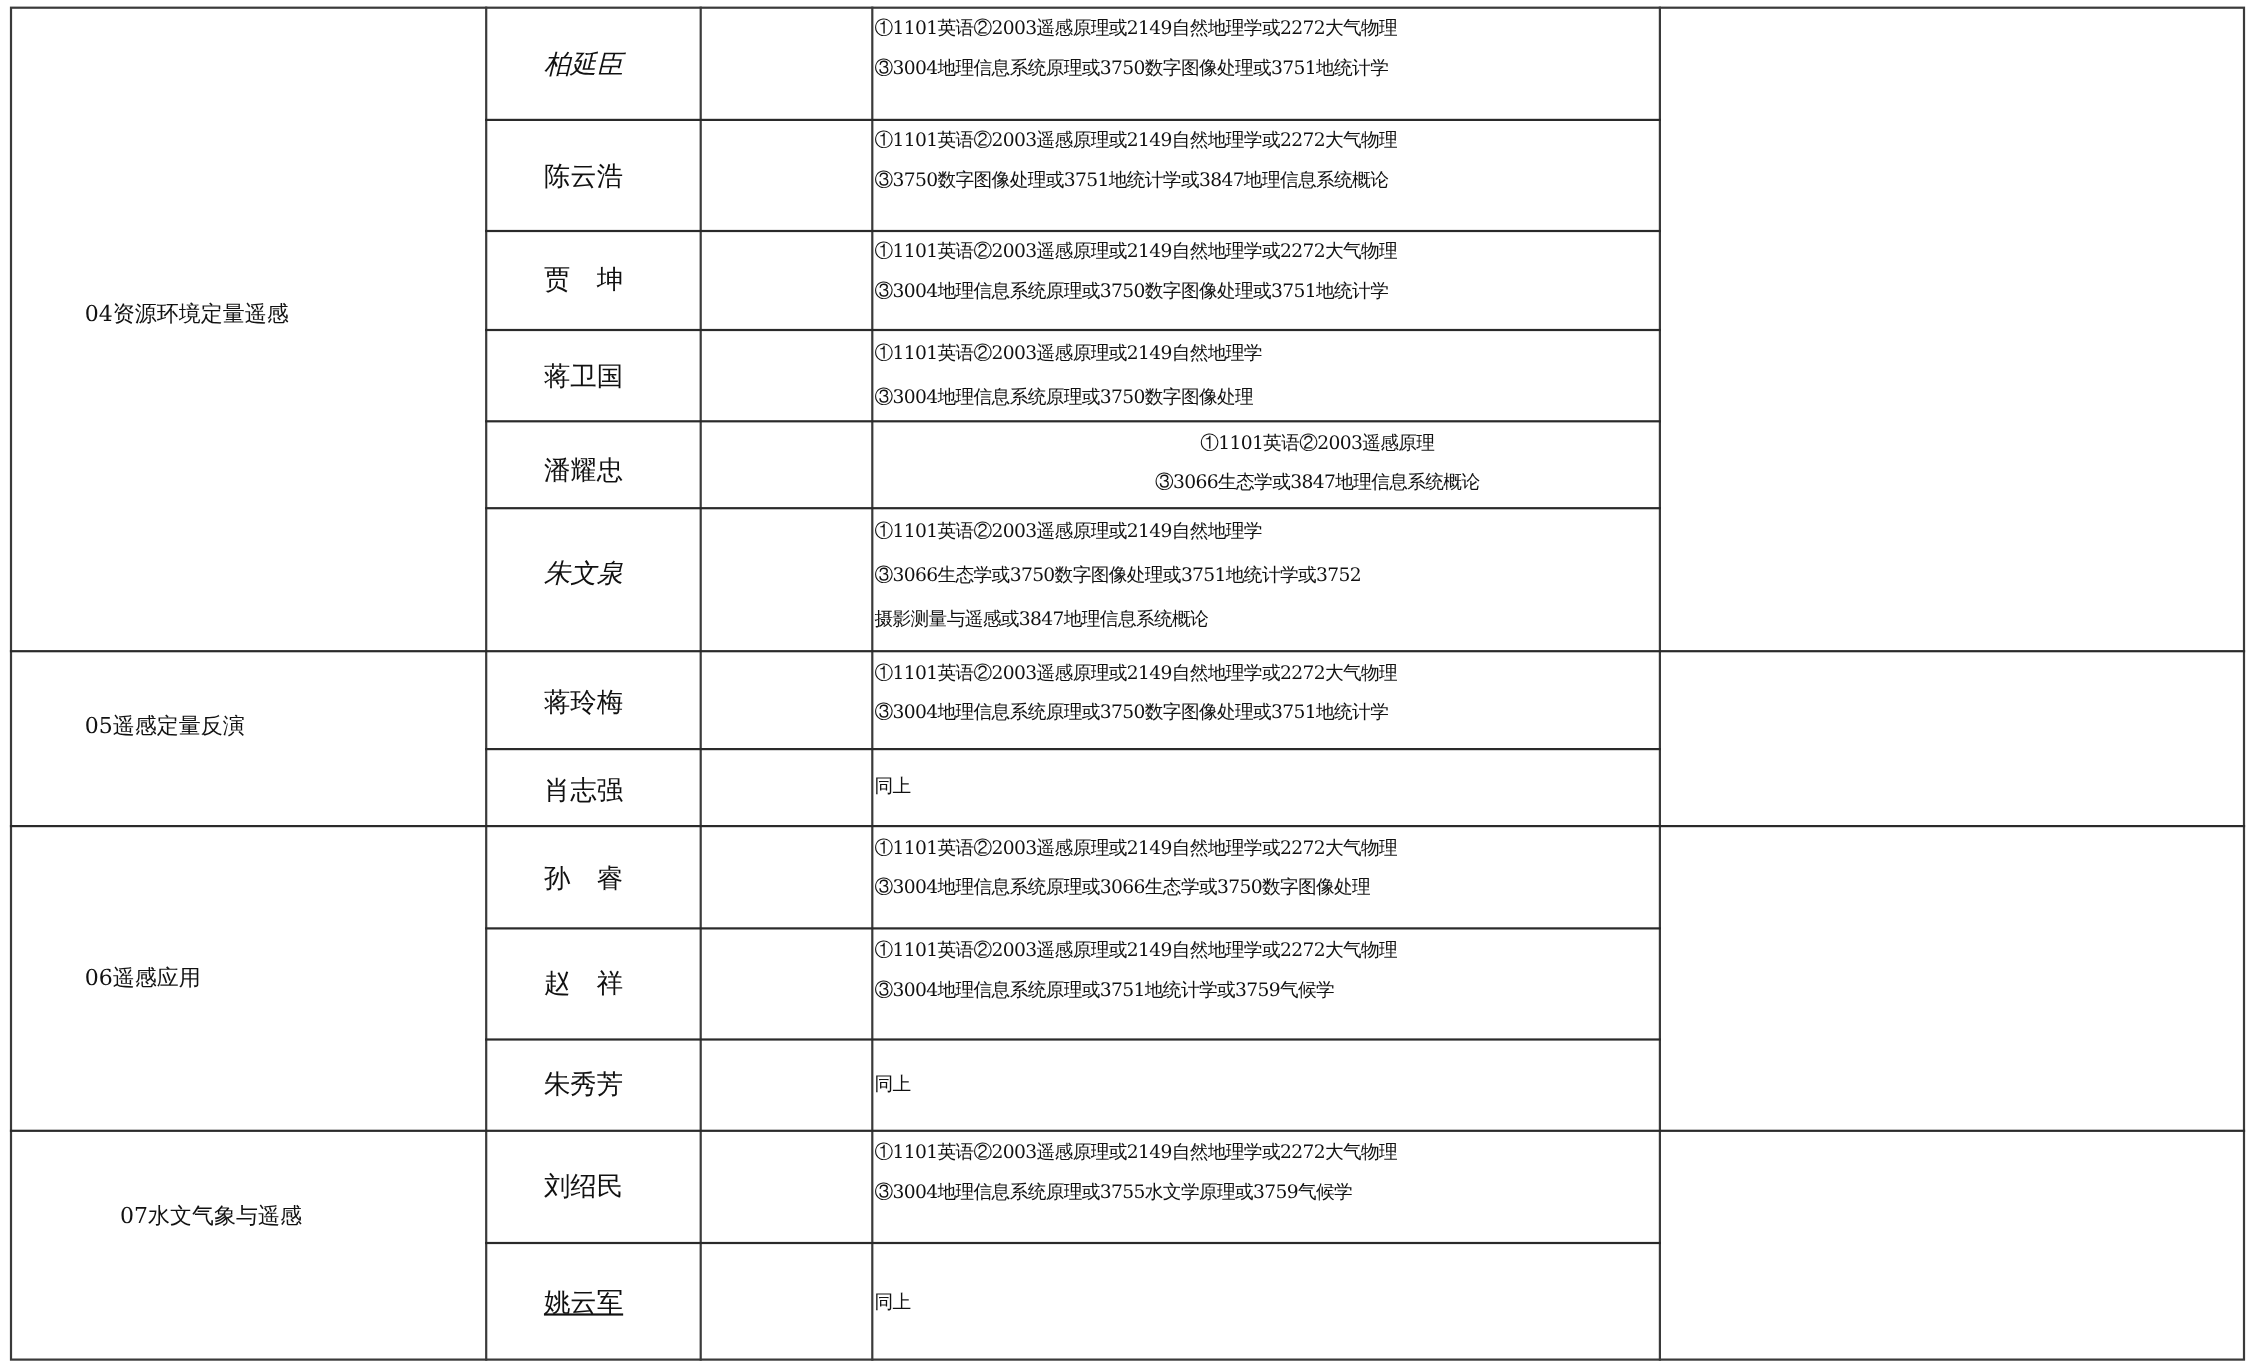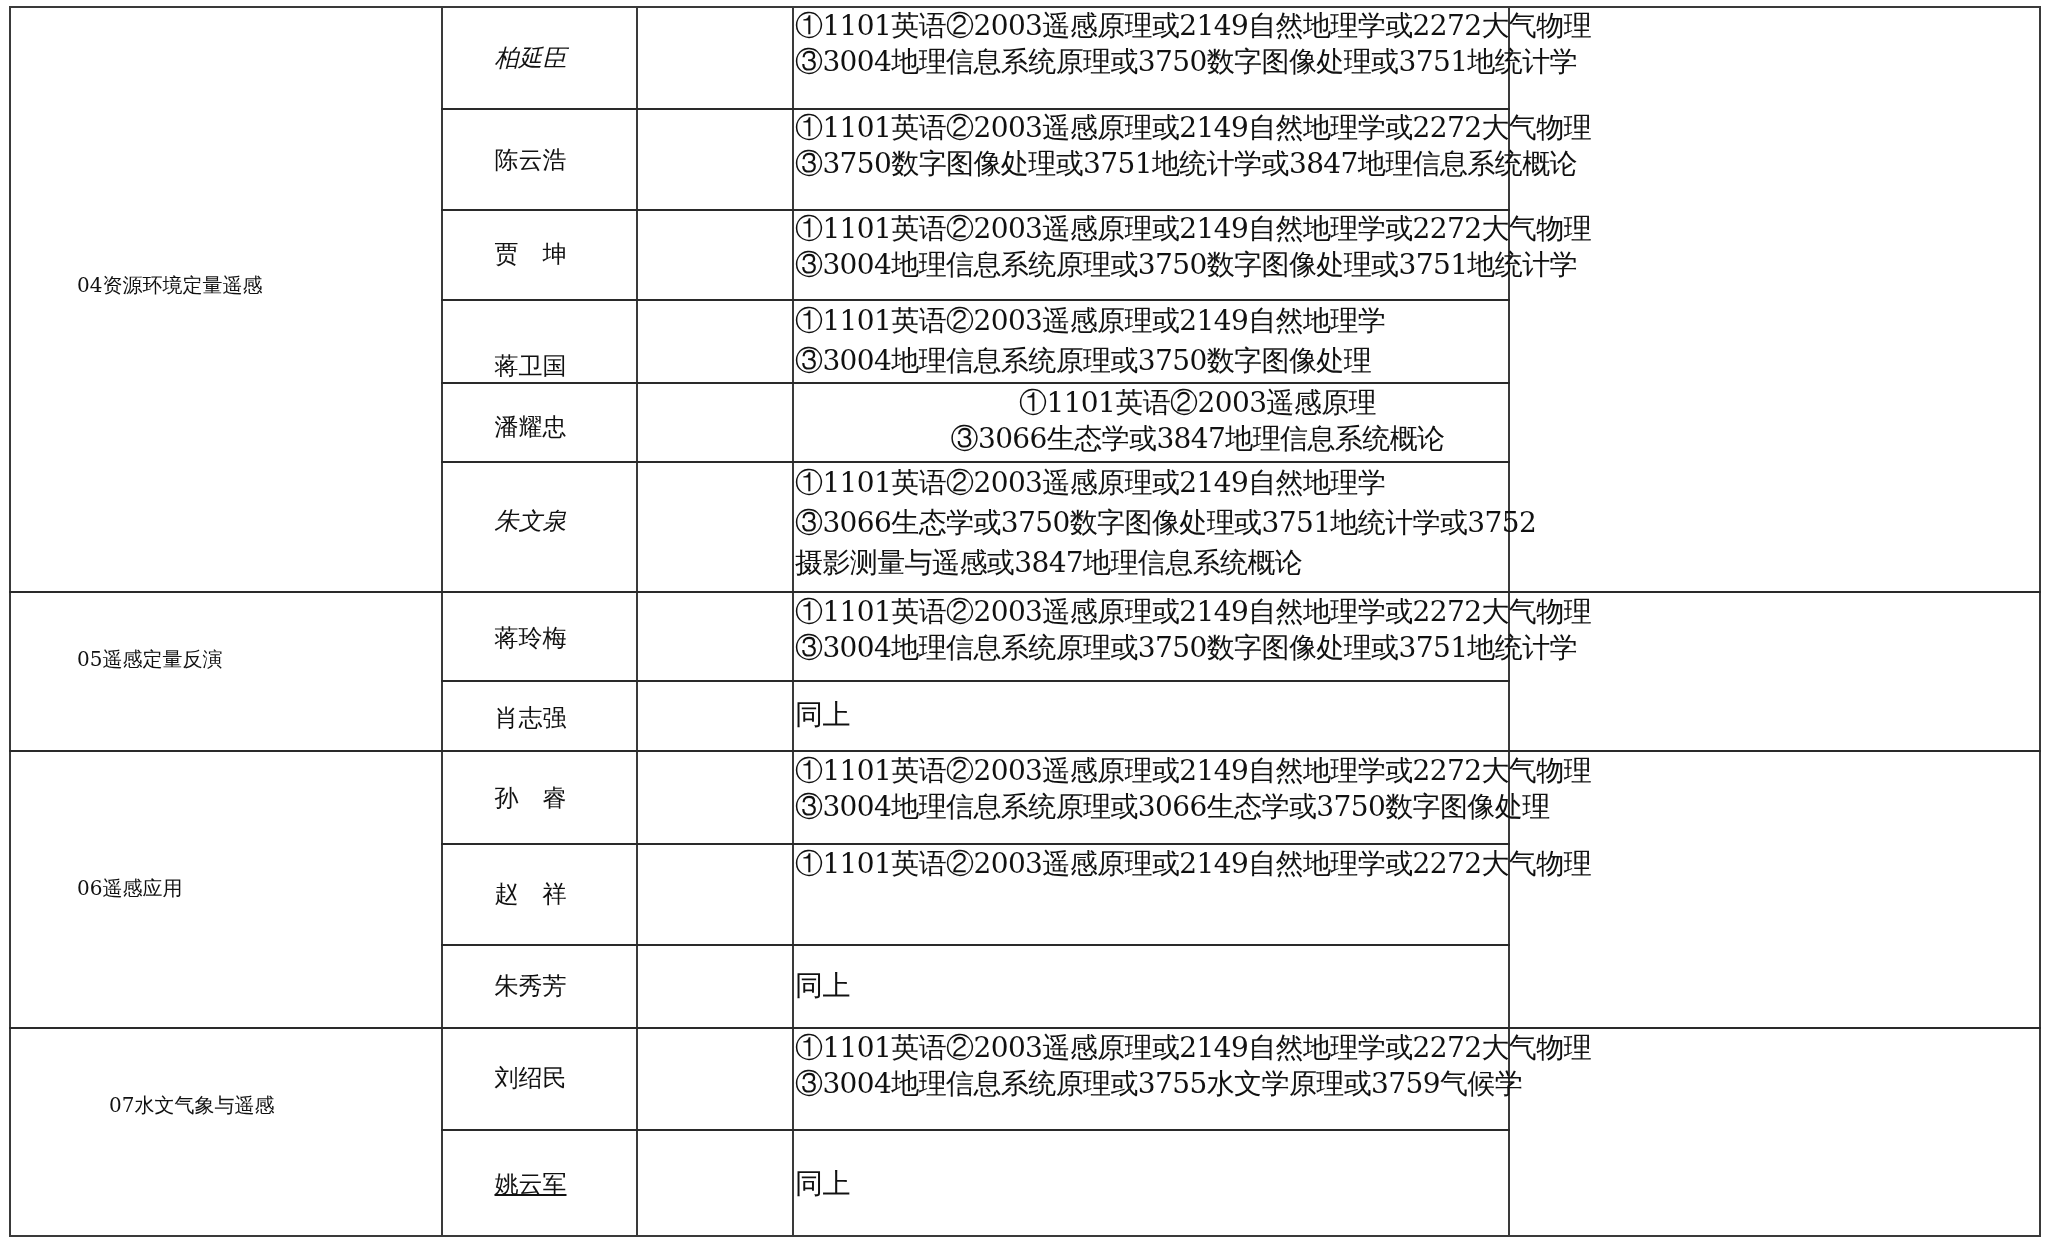--- a/index.html
+++ b/index.html
@@ -47,21 +47,21 @@
     line-height: 28px;
     white-space: pre;
     text-align: center;
     width: 195px;
     left: 433px;
   }
   .subjects {
     position: absolute;
     left: 795px;
     width: 805px;
-    font-size: 28px;
+    font-size: 17px;
     white-space: nowrap;
     letter-spacing: -0.6px;
   }
   .subjects .line {
     display: block;
     height: 36px;
     line-height: 36px;
   }
   .subjects.loose .line {
     height: 40px;
@@ -93,21 +93,21 @@
 <div class="hline" style="left:441px; top:1129px; width:1069px;"></div>
 
 <div class="dir-label" style="left:77px; top:271px;">04资源环境定量遥感</div>
 <div class="dir-label" style="left:77px; top:645px;">05遥感定量反演</div>
 <div class="dir-label" style="left:77px; top:874px;">06遥感应用</div>
 <div class="dir-label" style="left:77px; top:1091px;margin-left:32px;">07水文气象与遥感</div>
 
 <div class="name" style="top:44px;font-style:italic;">柏延臣</div>
 <div class="name" style="top:146px;">陈云浩</div>
 <div class="name" style="top:240px;">贾　坤</div>
-<div class="name" style="top:352px;">蒋卫国</div>
+<div class="name" style="top:328px;">蒋卫国</div>
 <div class="name" style="top:413px;">潘耀忠</div>
 <div class="name" style="top:507px;font-style:italic;">朱文泉</div>
 
 <div class="name" style="top:624px;">蒋玲梅</div>
 <div class="name" style="top:704px;">肖志强</div>
 
 <div class="name" style="top:784px;">孙　睿</div>
 <div class="name" style="top:880px;">赵　祥</div>
 <div class="name" style="top:972px;">朱秀芳</div>
 
@@ -147,20 +147,21 @@
 <div class="subjects" style="top:697px;">
   <span class="line">同上</span>
 </div>
 
 <div class="subjects" style="top:753px;">
   <span class="line">①1101英语②2003遥感原理或2149自然地理学或2272大气物理</span>
   <span class="line">③3004地理信息系统原理或3066生态学或3750数字图像处理</span>
 </div>
 <div class="subjects" style="top:846px;">
   <span class="line">①1101英语②2003遥感原理或2149自然地理学或2272大气物理</span>
+  <span class="line">③3004地理信息系统原理或3751地统计学或3759气候学</span>
 </div>
 <div class="subjects" style="top:968px;">
   <span class="line">同上</span>
 </div>
 
 <div class="subjects" style="top:1030px;">
   <span class="line">①1101英语②2003遥感原理或2149自然地理学或2272大气物理</span>
   <span class="line">③3004地理信息系统原理或3755水文学原理或3759气候学</span>
 </div>
 <div class="subjects" style="top:1166px;">

